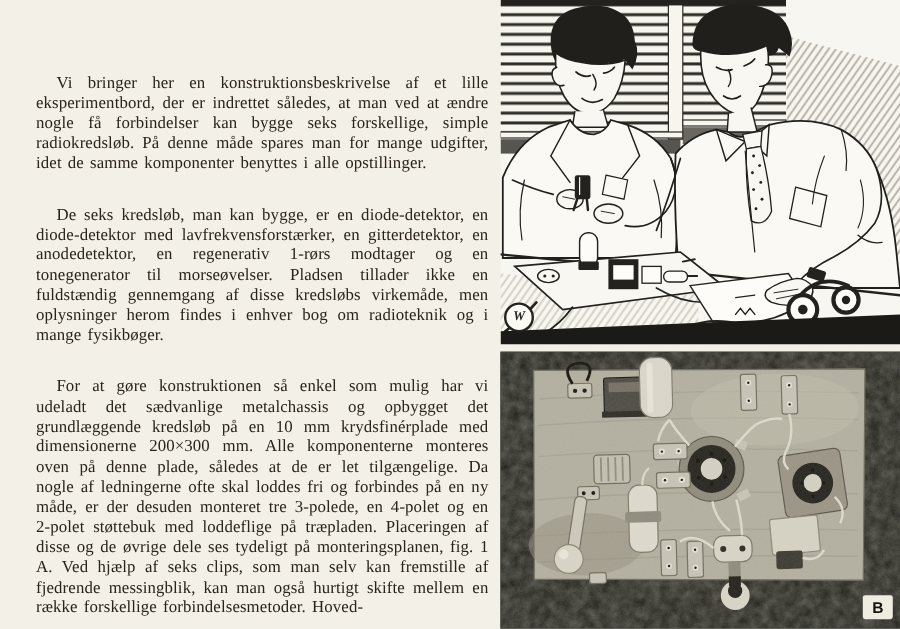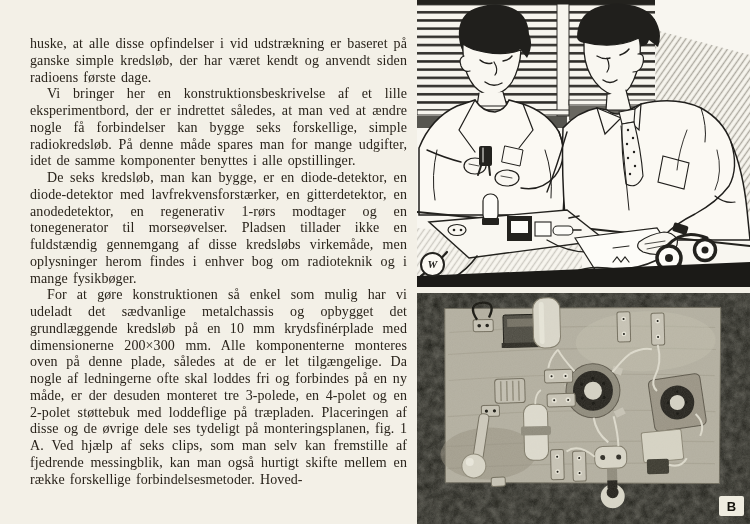--- a/index.html
+++ b/index.html
@@ -9,21 +9,21 @@
     font-family:"Liberation Serif","DejaVu Serif",serif;
   }
   .page{position:absolute;inset:0;}
   
   .text-column{
     position:absolute;left:30px;top:36px;width:377px;
     color:#29231b;font-size:14px;line-height:16.75px;
     text-align:justify;letter-spacing:.1px;word-spacing:1.5px;
   }
   .text-column p{margin:0;}
-  .text-column p.indent{text-indent:17px;}
+  .text-column p.indent{text-indent:17px;margin-top:26px;}
   
   .fig{position:absolute;overflow:hidden;}
   .fig svg{display:block;}
   .fig-illustration{left:417px;top:0;width:333px;height:287px;background:#f8f6f0;}
   .fig-photo{left:417px;top:293px;width:333px;height:231px;background:#1a1a14;}
   .monogram{
     position:absolute;left:3px;top:252px;width:21px;height:21px;
     border:2px solid #23221e;border-radius:50%;background:#fbf9f3;
     display:flex;align-items:center;justify-content:center;
     font-family:"Liberation Serif",serif;font-style:italic;font-weight:bold;
@@ -36,21 +36,20 @@
     font-family:"Liberation Sans","DejaVu Sans",sans-serif;
     font-weight:bold;font-size:13px;color:#15130d;line-height:1;
   }
 </style>
 </head>
 <body>
 
 <div class="page">
 
   <div class="text-column">
-    <p>huske, at alle disse opfindelser i vid udstrækning er baseret på ganske simple kredsløb, der har været kendt og anvendt siden radioens første dage.</p>
     <p class="indent">Vi bringer her en konstruktionsbeskrivelse af et lille eksperimentbord, der er indrettet således, at man ved at ændre nogle få forbindelser kan bygge seks forskellige, simple radiokredsløb. På denne måde spares man for mange udgifter, idet de samme komponenter benyttes i alle opstillinger.</p>
     <p class="indent">De seks kredsløb, man kan bygge, er en diode-detektor, en diode-detektor med lavfrekvensforstærker, en gitterdetektor, en anodedetektor, en regenerativ 1-rørs modtager og en tonegenerator til morseøvelser. Pladsen tillader ikke en fuldstændig gennemgang af disse kredsløbs virkemåde, men oplysninger herom findes i enhver bog om radioteknik og i mange fysikbøger.</p>
     <p class="indent">For at gøre konstruktionen så enkel som mulig har vi udeladt det sædvanlige metalchassis og opbygget det grundlæggende kredsløb på en 10 mm krydsfinérplade med dimensionerne 200×300 mm. Alle komponenterne monteres oven på denne plade, således at de er let tilgængelige. Da nogle af ledningerne ofte skal loddes fri og forbindes på en ny måde, er der desuden monteret tre 3-polede, en 4-polet og en 2-polet støttebuk med loddeflige på træpladen. Placeringen af disse og de øvrige dele ses tydeligt på monteringsplanen, fig. 1 A. Ved hjælp af seks clips, som man selv kan fremstille af fjedrende messingblik, kan man også hurtigt skifte mellem en række forskellige forbindelsesmetoder. Hoved-</p>
   </div>
 
   <figure class="fig fig-illustration" style="margin:0">
     <svg width="333" height="287" viewBox="0 0 333 287">
       <defs>
         <pattern id="blinds" width="10" height="8.2" patternUnits="userSpaceOnUse">
           <rect width="10" height="8.2" fill="#f7f5ee"></rect>

